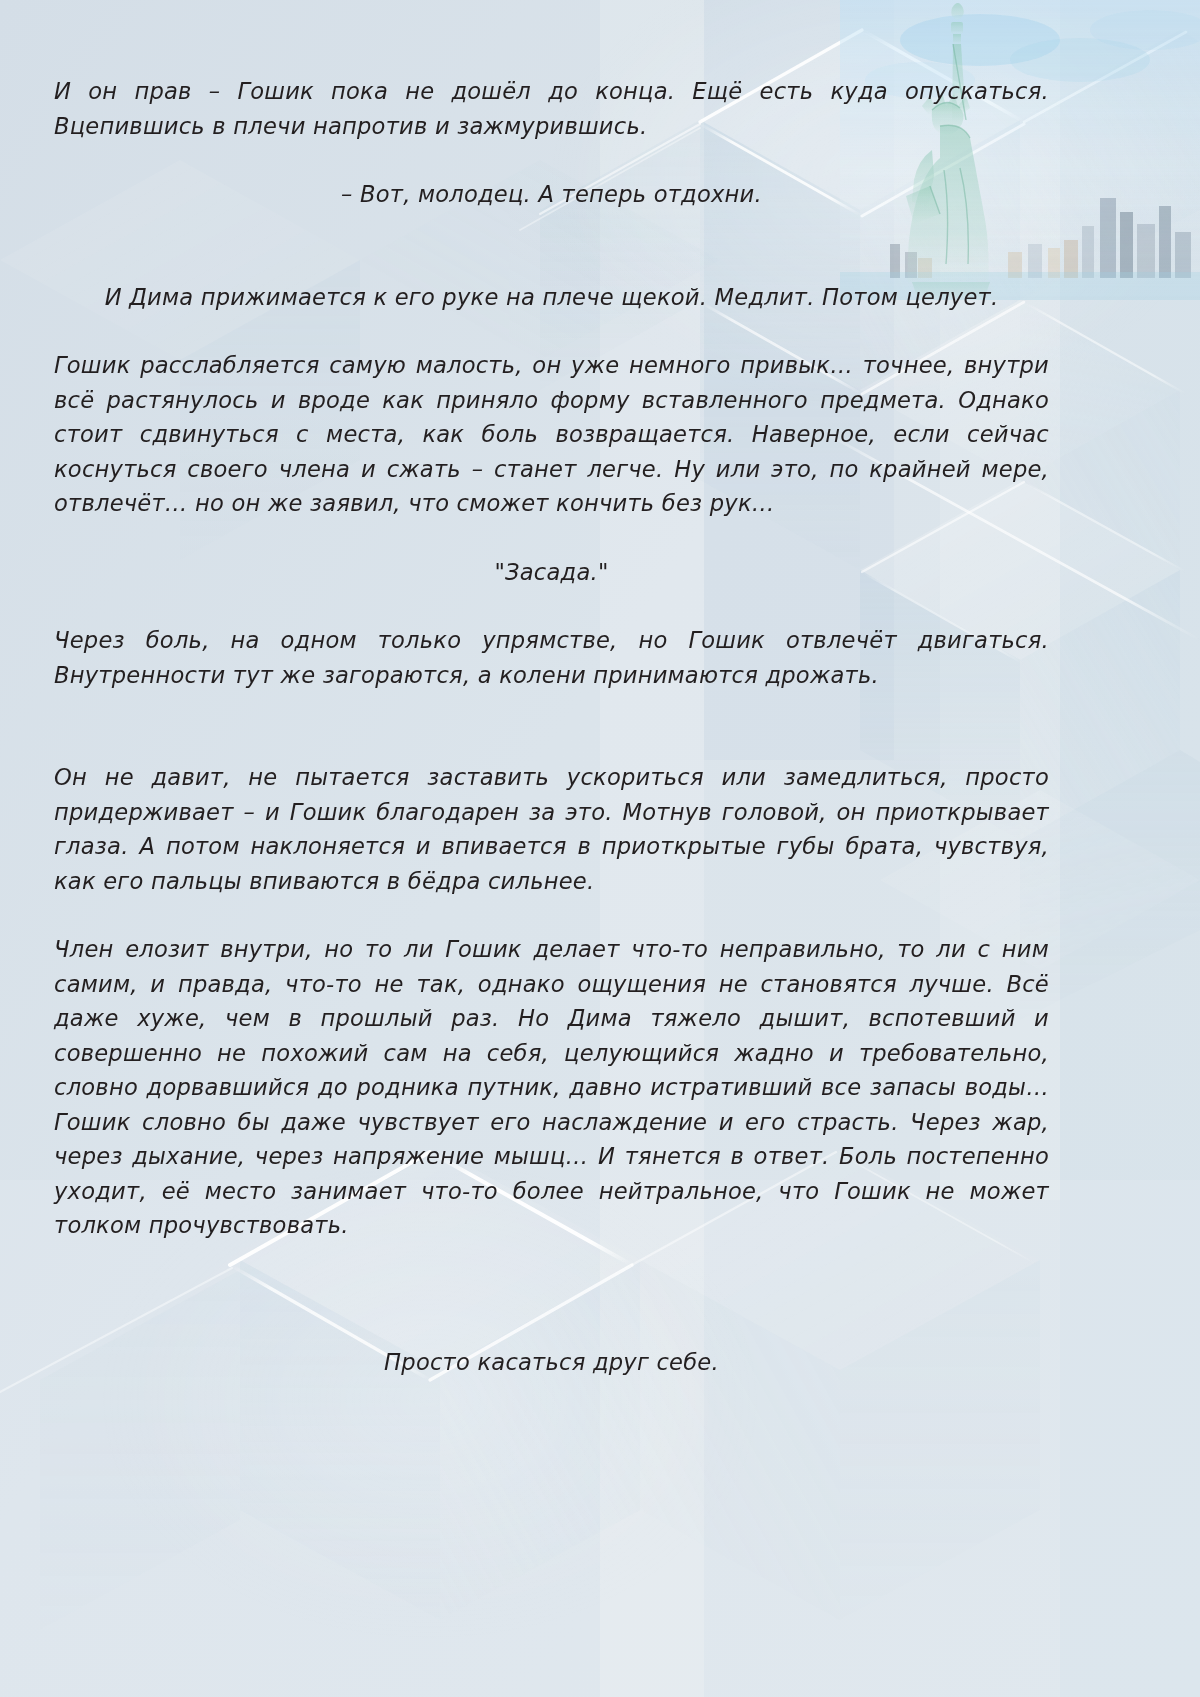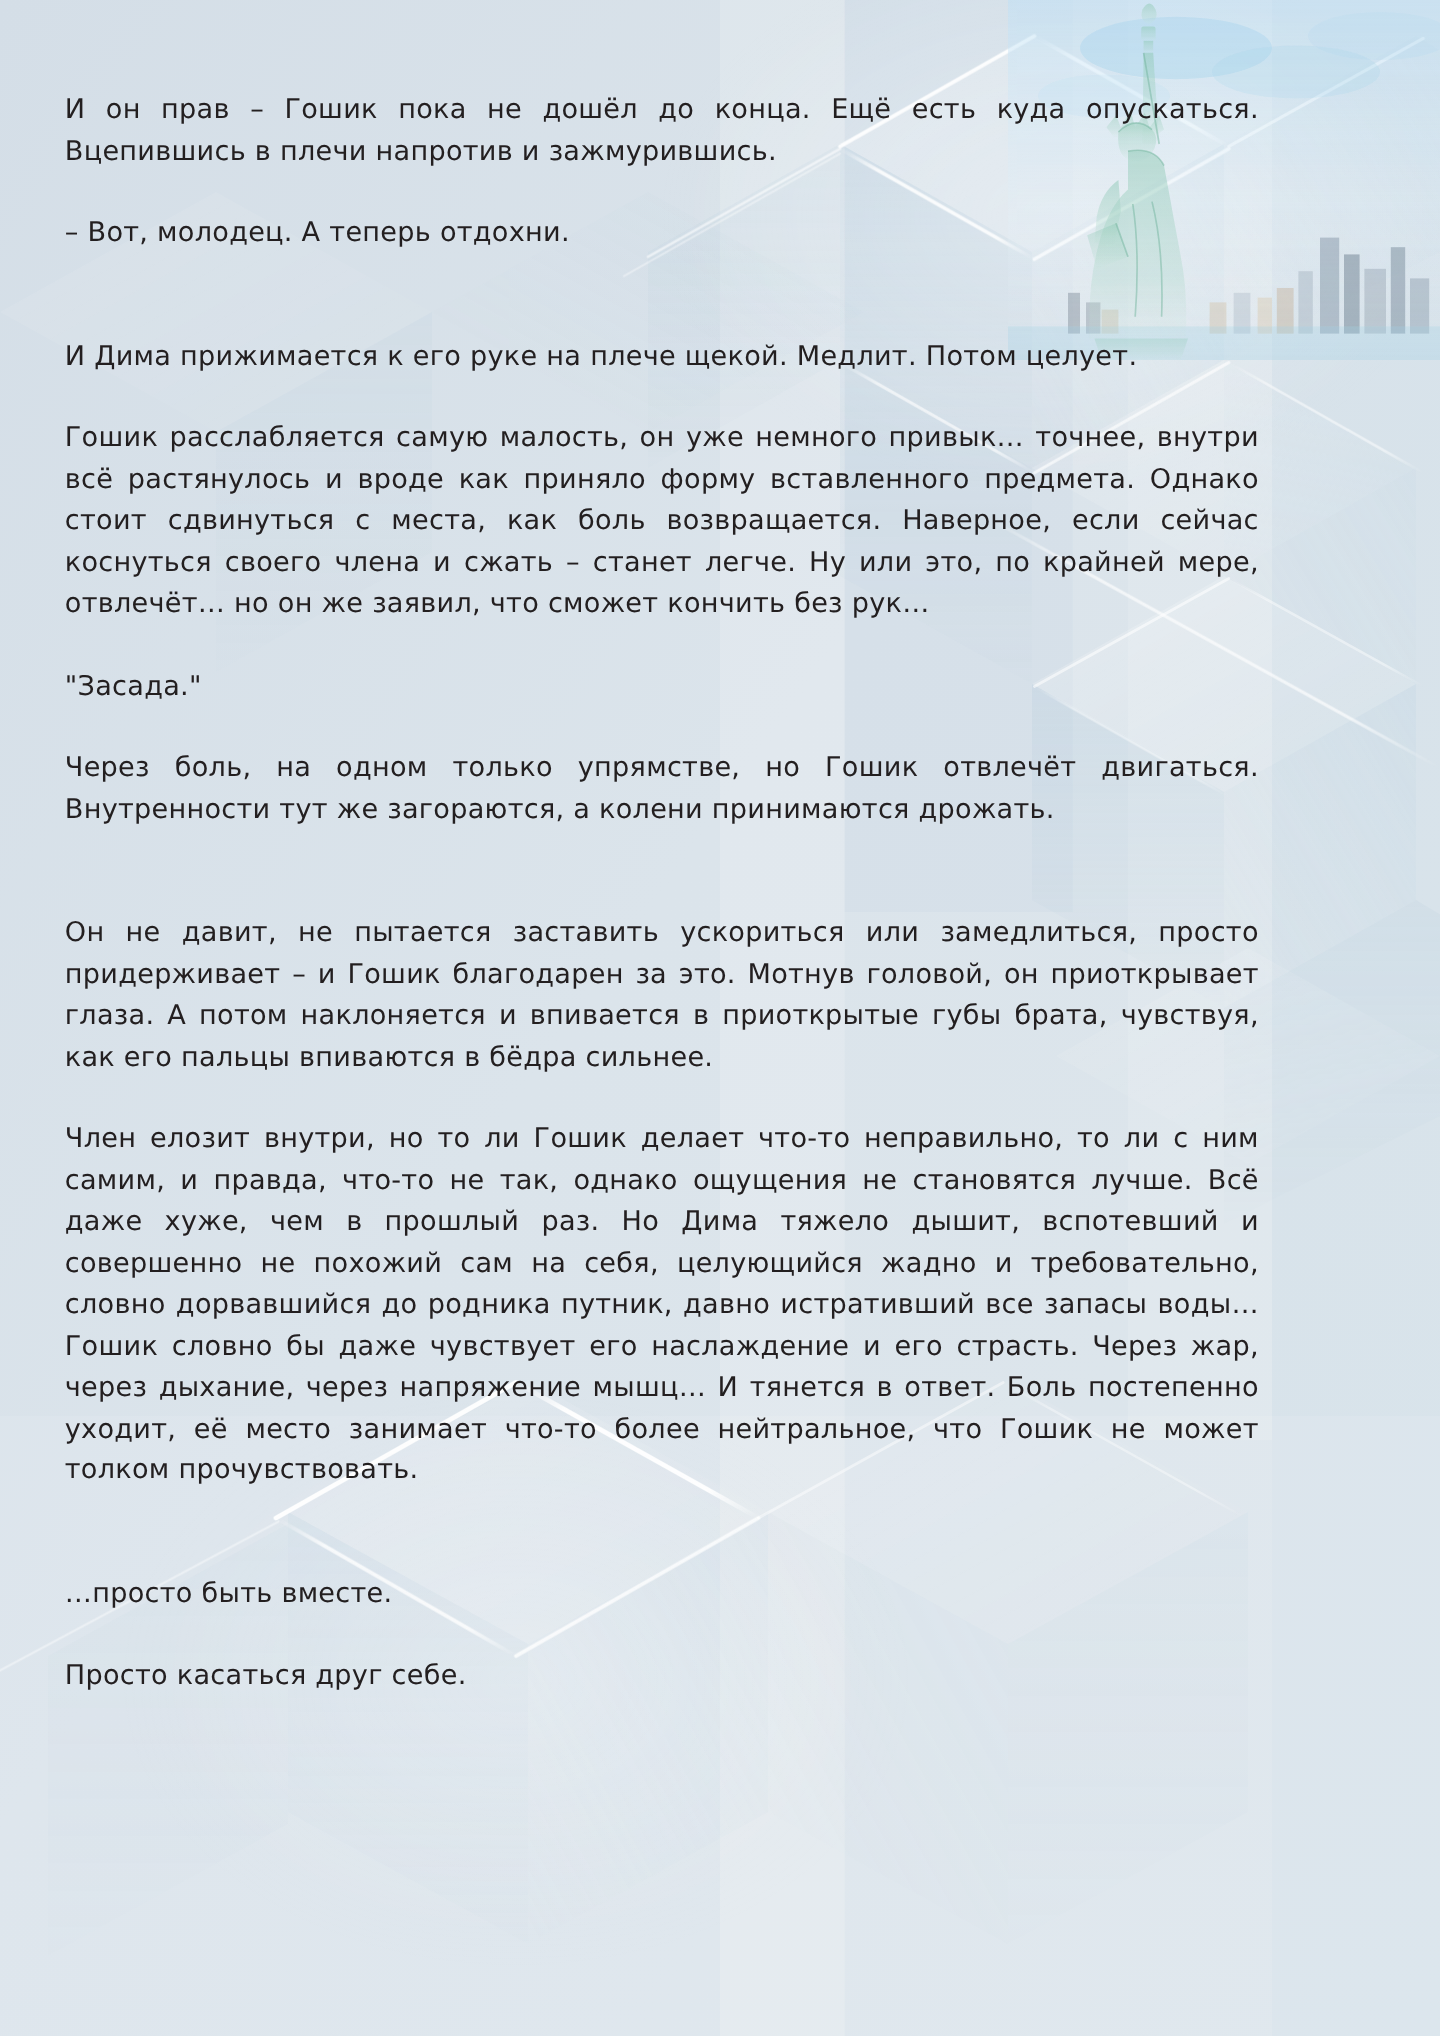--- a/index.html
+++ b/index.html
@@ -38,35 +38,36 @@
     display: block;
   }
 
   
   #content {
     position: absolute;
     left: 54px;
     top: 74px;
     width: 995px;
     z-index: 5;
+    font-style: italic;
   }
 
   .para {
     margin: 0 0 0 0;
     color: #231f20;
     font-size: 22.6px;
     line-height: 34.5px;
     letter-spacing: 0.01em;
     text-align: justify;
     text-justify: inter-word;
     -webkit-hyphens: none;
     hyphens: none;
   }
   .para.left {
-    text-align: left;
+    text-align: center;
   }
   .spacer {
     height: 34px;
   }
 </style>
 </head>
 <body>
 
 <div id="page">
 
@@ -298,21 +299,20 @@
     <div class="spacer"></div>
 
     <p class="para">Он не давит, не пытается заставить ускориться или замедлиться, просто придерживает – и Гошик благодарен за это. Мотнув головой, он приоткрывает глаза. А потом наклоняется и впивается в приоткрытые губы брата, чувствуя, как его пальцы впиваются в бёдра сильнее.</p>
     <div class="spacer"></div>
 
     <p class="para">Член елозит внутри, но то ли Гошик делает что-то неправильно, то ли с ним самим, и правда, что-то не так, однако ощущения не становятся лучше. Всё даже хуже, чем в прошлый раз. Но Дима тяжело дышит, вспотевший и совершенно не похожий сам на себя, целующийся жадно и требовательно, словно дорвавшийся до родника путник, давно истративший все запасы воды… Гошик словно бы даже чувствует его наслаждение и его страсть. Через жар, через дыхание, через напряжение мышц… И тянется в ответ. Боль постепенно уходит, её место занимает что-то более нейтральное, что Гошик не может толком прочувствовать.</p>
     <div class="spacer"></div>
 
     <div class="spacer"></div>
 
-    <p class="para left">…просто быть вместе.</p>
     <div class="spacer"></div>
 
     <p class="para left">Просто касаться друг себе.</p>
     <div class="spacer"></div>
 
 
   </div>
 </div>
 
 </body></html>

